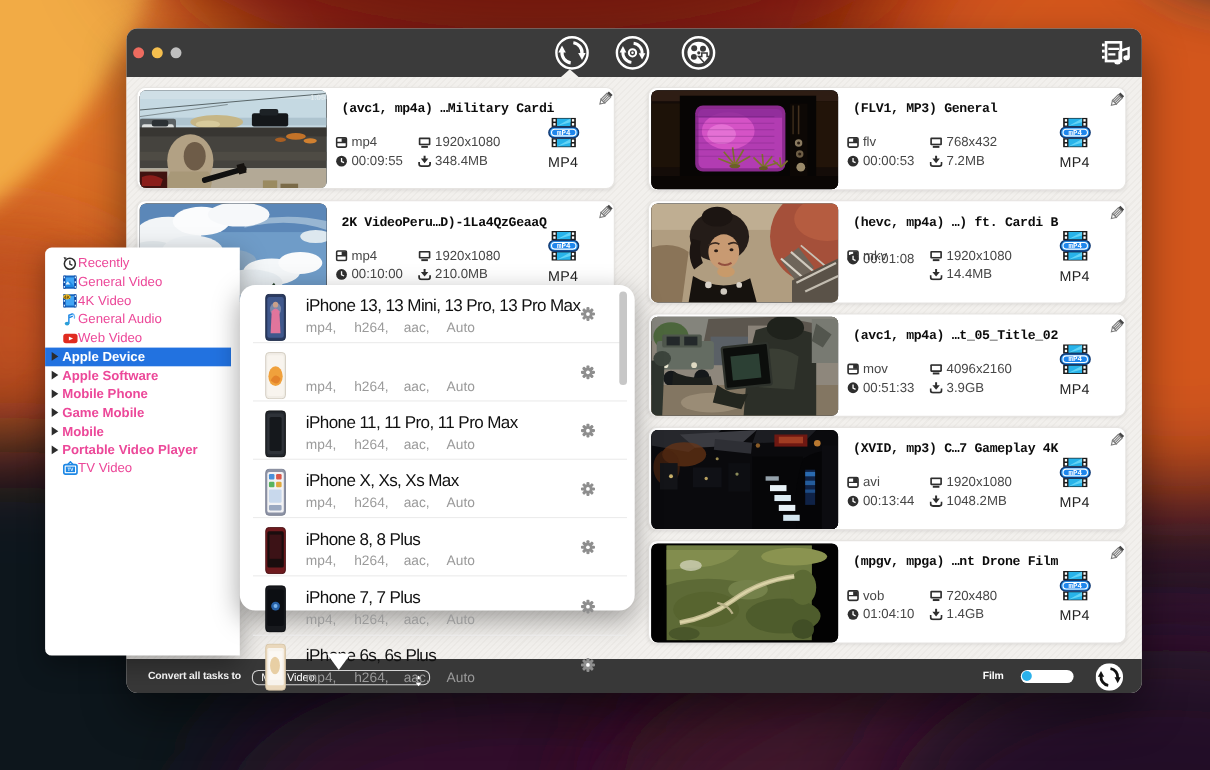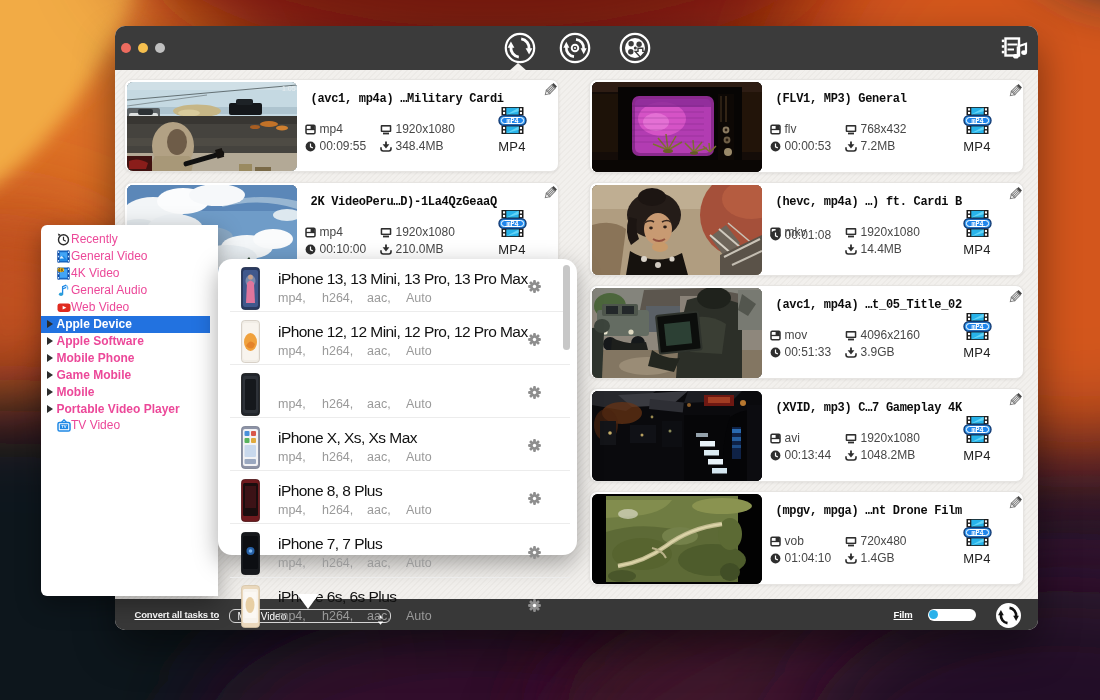--- a/index.html
+++ b/index.html
@@ -29,21 +29,21 @@
 .lrow .arr{position:absolute;left:6px;top:4.5px;width:0;height:0;border-top:4px solid transparent;border-bottom:4px solid transparent;border-left:6.5px solid #2c2c2c;}
 .lrow .atxt{position:absolute;left:16px;top:0;font-weight:bold;}
 .lrow.sel{background:#2272e0;color:#fff;}
 .srow{position:absolute;left:0;width:100%;height:53.1px;}
 .srow .sep{position:absolute;left:12px;right:7px;bottom:0;height:1px;background:#ececec;}
 .phone{position:absolute;left:23px;top:7.5px;width:19px;height:43px;}
 .stitle{position:absolute;left:60.5px;top:10.5px;font-size:15.5px;letter-spacing:-0.55px;color:#111;white-space:nowrap;}
 .ssub{position:absolute;top:31.5px;font-size:12.5px;color:#9a9a9a;}
 .gear{position:absolute;left:310px;top:20px;width:13px;height:13px;}
 #sbar{position:absolute;left:345.5px;top:6px;width:7px;height:85px;border-radius:3.5px;background:#c7c7c7;}
-.bbtxt{position:absolute;color:#fff;font-size:9.5px;font-weight:bold;letter-spacing:-0.15px;text-decoration:underline;}
+.bbtxt{position:absolute;color:#fff;font-size:9.5px;font-weight:bold;letter-spacing:-0.15px;}
 #dd{position:absolute;left:114px;top:9.5px;width:160px;height:12.5px;border:1.2px solid #d4d4d4;border-radius:6px;}
 #dd .ddt{position:absolute;left:8px;top:1px;color:#fff;font-size:10px;font-weight:normal;line-height:11.5px;}
 #dd .cars{position:absolute;right:6px;top:1.2px;}
 #toggle{position:absolute;left:813px;top:10.3px;width:48.5px;height:11.5px;border-radius:6px;background:#fff;}
 #toggle .knob{position:absolute;left:1.5px;top:1.2px;width:9px;height:9px;border-radius:50%;background:#2bb1ea;}
 #runbtn{position:absolute;left:881.5px;top:3.5px;width:25px;height:25px;}
 </style></head>
 <body>
 <div class="abs" id="wall"><svg width="1100" height="700" viewBox="0 0 1100 700">
 <defs>
@@ -836,21 +836,20 @@
         </svg></span>
       <span class="sep"></span>
     </div>
 <div class="srow" style="top:53.1px">
       <span class="phone"><svg width="19" height="43" viewBox="0 0 19 43">
           <rect x="0.5" y="0.5" width="18" height="42" rx="3.2" fill="#f1ede6" stroke="#cfc8bc" stroke-width="0.8"></rect>
           <rect x="2" y="3" width="15" height="37" rx="2" fill="#f8f4ee"></rect>
           <ellipse cx="9.5" cy="22" rx="6.5" ry="9" fill="#f0a13c"></ellipse>
           <path d="M5 26 q4 -8 9 -2 q-2 8 -9 2" fill="#e4832a"></path>
         </svg></span>
-      <span class="stitle">iPhone 12, 12 Mini, 12 Pro, 12 Pro Max</span>
       <span class="ssub" style="left:60.5px">mp4,</span>
       <span class="ssub" style="left:104.5px">h264,</span>
       <span class="ssub" style="left:149.5px">aac,</span>
       <span class="ssub" style="left:188.5px">Auto</span>
       <span class="gear"><svg width="13" height="13" viewBox="-6.5 -6.5 13 13">
           <g fill="#8e8e8e">
             <rect x="-1.4" y="-6.4" width="2.8" height="12.8" rx="1"></rect>
             <rect x="-1.4" y="-6.4" width="2.8" height="12.8" rx="1" transform="rotate(45)"></rect>
             <rect x="-1.4" y="-6.4" width="2.8" height="12.8" rx="1" transform="rotate(90)"></rect>
             <rect x="-1.4" y="-6.4" width="2.8" height="12.8" rx="1" transform="rotate(135)"></rect>
@@ -859,20 +858,21 @@
           <circle r="1.7" fill="#fff"></circle>
         </svg></span>
       <span class="sep"></span>
     </div>
 <div class="srow" style="top:106.2px">
       <span class="phone"><svg width="19" height="43" viewBox="0 0 19 43">
           <rect x="0.5" y="0.5" width="18" height="42" rx="3.2" fill="#22262c" stroke="#111" stroke-width="0.8"></rect>
           <rect x="2" y="3" width="15" height="37" rx="2" fill="#2e3238"></rect>
           <rect x="4" y="6" width="11" height="31" rx="1.5" fill="#15181c"></rect>
         </svg></span>
+      <span class="stitle">iPhone 11, 11 Pro, 11 Pro Max</span>
       <span class="ssub" style="left:60.5px">mp4,</span>
       <span class="ssub" style="left:104.5px">h264,</span>
       <span class="ssub" style="left:149.5px">aac,</span>
       <span class="ssub" style="left:188.5px">Auto</span>
       <span class="gear"><svg width="13" height="13" viewBox="-6.5 -6.5 13 13">
           <g fill="#8e8e8e">
             <rect x="-1.4" y="-6.4" width="2.8" height="12.8" rx="1"></rect>
             <rect x="-1.4" y="-6.4" width="2.8" height="12.8" rx="1" transform="rotate(45)"></rect>
             <rect x="-1.4" y="-6.4" width="2.8" height="12.8" rx="1" transform="rotate(90)"></rect>
             <rect x="-1.4" y="-6.4" width="2.8" height="12.8" rx="1" transform="rotate(135)"></rect>

